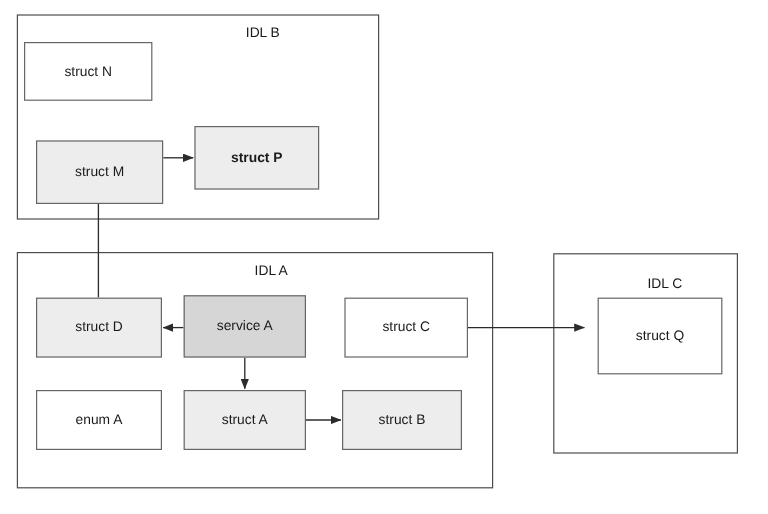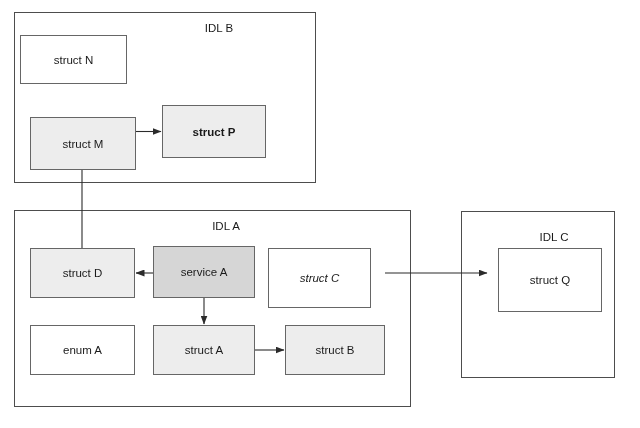--- a/index.html
+++ b/index.html
@@ -113,21 +113,21 @@
   </div>
 
   <div class="node fill-light" style="left:30px; top:248px; width:105px; height:50px;">
     <span>struct D</span>
   </div>
 
   <div class="node fill-dark" style="left:153px; top:246px; width:102px; height:52px;">
     <span>service A</span>
   </div>
 
-  <div class="node fill-white" style="left:268px; top:248px; width:103px; height:60px;font-style:italic;">
+  <div class="node fill-white" style="left:287px; top:248px; width:103px; height:50px;">
     <span>struct C</span>
   </div>
 
   <div class="node fill-white" style="left:30px; top:325px; width:105px; height:50px;">
     <span>enum A</span>
   </div>
 
   <div class="node fill-light" style="left:153px; top:325px; width:102px; height:50px;">
     <span>struct A</span>
   </div>

